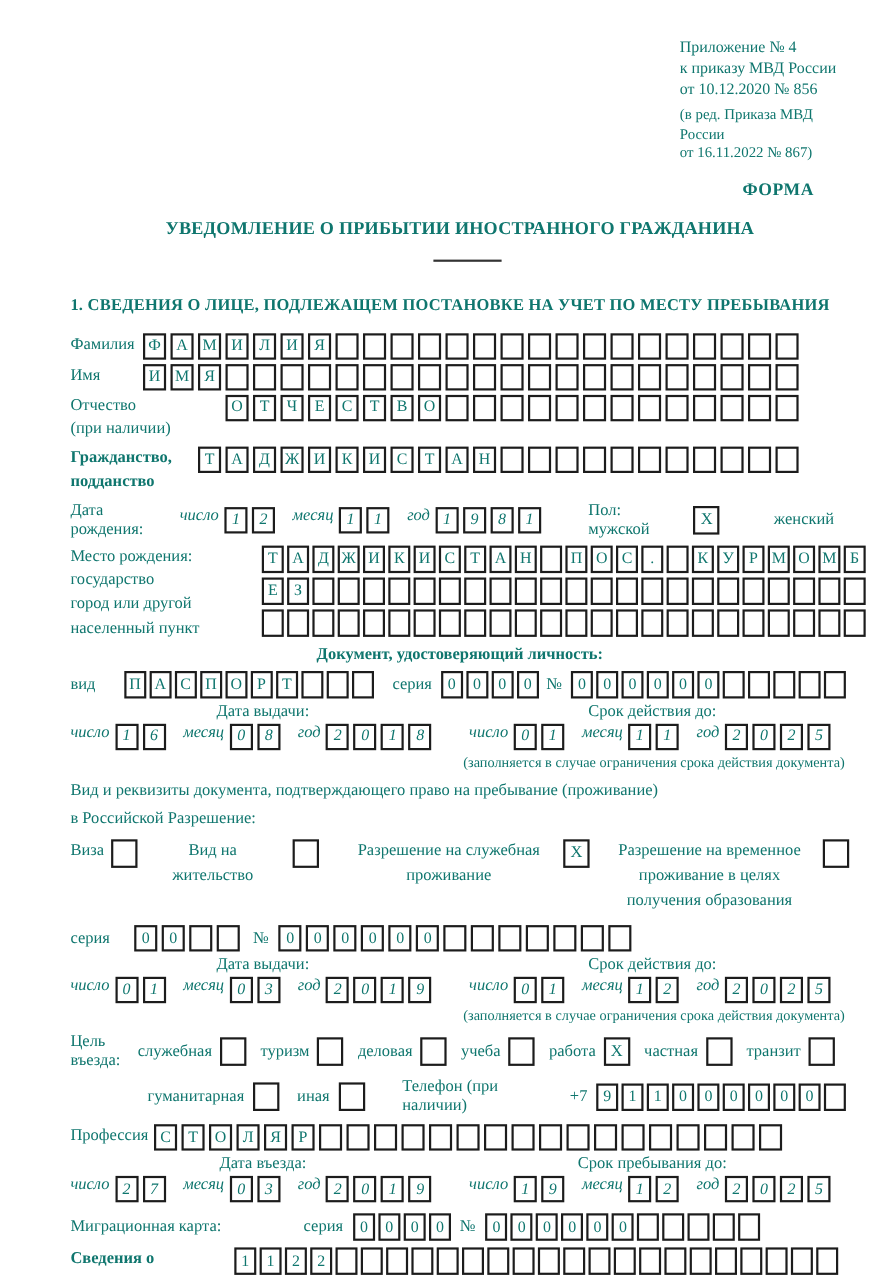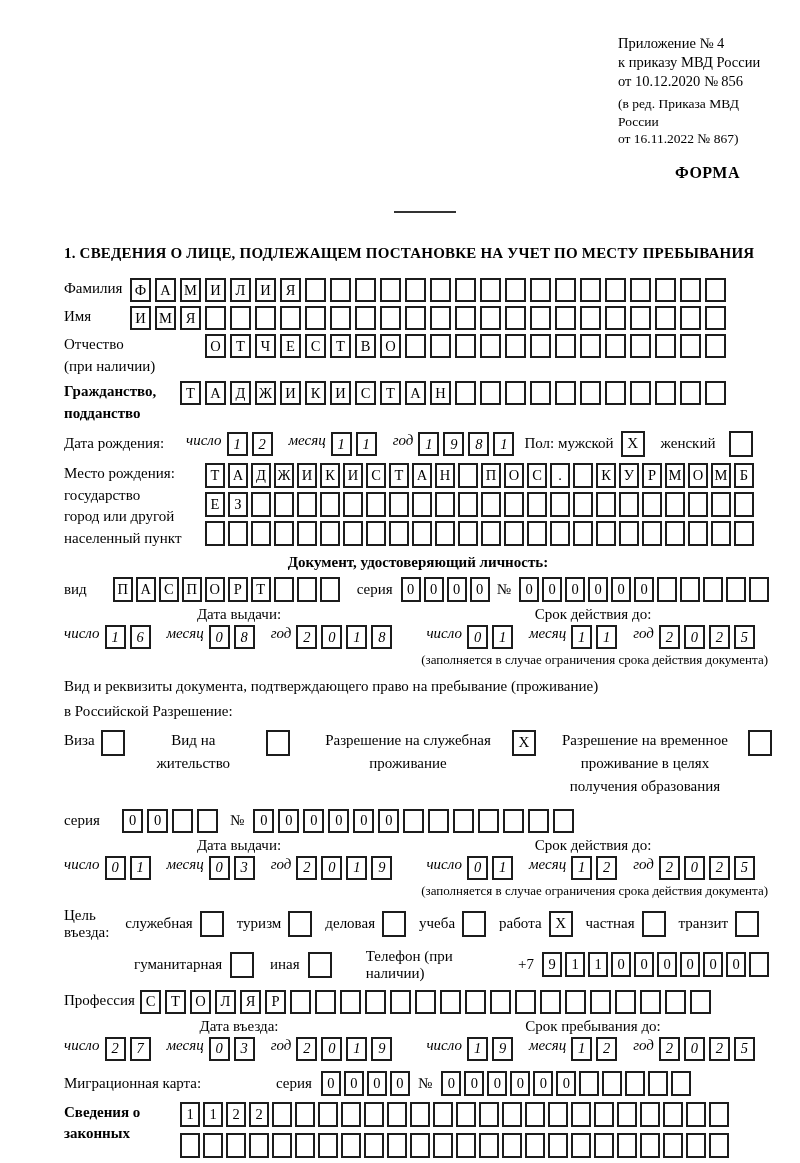--- a/index.html
+++ b/index.html
@@ -1,18 +1,18 @@
 <!DOCTYPE html>
 <html lang="ru"><head>
 <meta charset="utf-8">
 <style>
   html,body{margin:0;padding:0;background:#e8e8e8;}
   .page{
     position:relative;width:800px;height:1163px;background:#ffffff;
-    font-family:"Liberation Serif","DejaVu Serif",serif;color:#000000;
+    font-family:"Liberation Serif","DejaVu Serif",serif;color:#0f766e;
     box-sizing:border-box;padding:34px 28px 16px 64px;overflow:hidden;
   }
   .hdr{margin-left:554px;font-size:14.5px;line-height:1.32;}
   .hdr-sub{margin-left:554px;font-size:13.5px;line-height:1.3;margin-top:4px;}
   .forma{text-align:right;padding-right:32px;font-weight:bold;font-size:16px;margin-top:16px;letter-spacing:.5px;}
   .title{text-align:center;font-weight:bold;font-size:16.5px;line-height:1.5;margin-top:14px;letter-spacing:.2px;}
   .blank-line{display:inline-block;width:62px;border-bottom:2.5px solid #333;height:14px;margin-left:14px;}
   .sec-h{font-weight:bold;font-size:15px;margin-top:24px;margin-bottom:16px;letter-spacing:.2px;}
   .fs{font-size:15px;}
   .frow{display:flex;align-items:flex-start;margin-bottom:4px;}
@@ -39,40 +39,41 @@
   .intro{font-size:15px;line-height:1.7;margin-top:6px;}
   .permits{display:flex;align-items:flex-start;margin-top:4px;margin-bottom:10px;}
   .pi{display:flex;align-items:flex-start;}
   .pi .pt{font-size:15px;line-height:1.55;}
   .pi .cb{margin-left:10px;margin-top:1px;}
   .ptc{text-align:center;}
   .purpose{display:flex;align-items:center;margin-top:8px;}
   .purpose .t{font-size:15px;margin-right:7px;}
   .purpose .cb{margin-right:13px;}
   .phone-row{display:flex;align-items:center;margin-top:7px;margin-bottom:8px;} .gap30{width:30px;flex:none;}
-  .mt6{margin-top:6px;} .mt10{margin-top:10px;}
+  .mt6{margin-top:6px;gap:33px;} .mt10{margin-top:10px;}
 </style>
 </head>
 <body>
 
 <div class="page">
 
   <div class="hdr">
     <div>Приложение № 4</div>
     <div>к приказу МВД России</div>
     <div>от 10.12.2020 № 856</div>
   </div>
   <div class="hdr-sub">
     <div>(в ред. Приказа МВД России</div>
     <div>от 16.11.2022 № 867)</div>
   </div>
 
   <div class="forma">ФОРМА</div>
 
   <div class="title">
+    <div>УВЕДОМЛЕНИЕ О ПРИБЫТИИ ИНОСТРАННОГО ГРАЖДАНИНА</div>
     <div>
       <span class="blank-line"></span>
     </div>
   </div>
 
   <div class="sec-h">1. СВЕДЕНИЯ О ЛИЦЕ, ПОДЛЕЖАЩЕМ ПОСТАНОВКЕ НА УЧЕТ ПО МЕСТУ ПРЕБЫВАНИЯ</div>
 
   <div class="frow">
     <div class="lbl w65">Фамилия</div>
     <div class="boxes">

